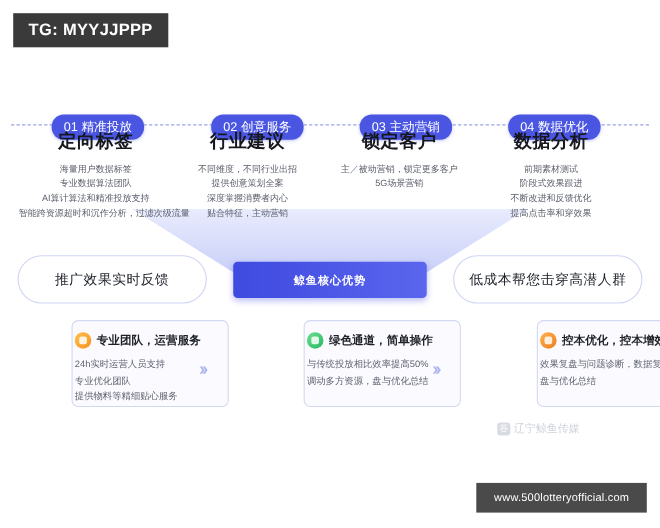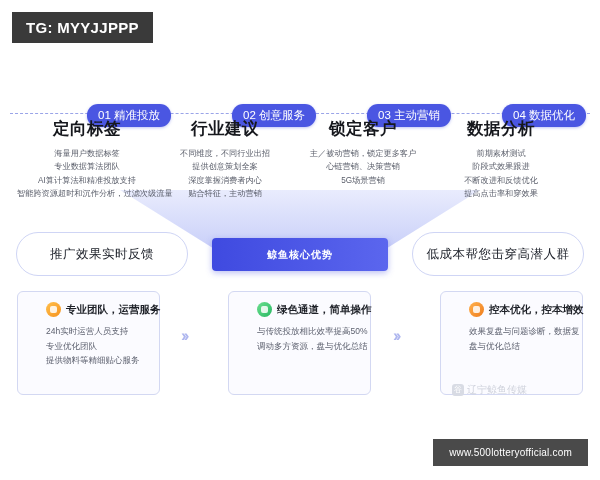--- a/index.html
+++ b/index.html
@@ -25,21 +25,20 @@
   }
   
   .pill {
     position: absolute; top: 104px;
     background: #4a56e2; color: #ffffff;
     border-radius: 11px;
     font-size: 11.5px;
     padding: 4px 11px;
     white-space: nowrap;
     box-shadow: 0 1px 3px rgba(74,86,226,0.35);
-    margin-left: 40px;
   }
   .pill.p1 { left: 47px; }
   .pill.p2 { left: 192px; }
   .pill.p3 { left: 327px; }
   .pill.p4 { left: 462px; text-align: right; }
 
   
   .col {
     position: absolute; top: 118px; width: 140px;
     text-align: center;
@@ -82,25 +81,26 @@
     background: #ffffff;
     display: flex; align-items: center; justify-content: center;
     font-size: 12.5px; color: #20242d;
     letter-spacing: 0.5px;
   }
   .capsule.left  { left: 16px;  width: 172px; }
   .capsule.right { right: 16px; width: 172px; }
 
   
   .card {
-    position: absolute; top: 291px; width: 143px; height: 104px;
+    position: absolute; top: 291px; width: 143px; height: 79px;
     border: 1px solid #d3d8f2;
     border-radius: 6px;
     background: #fbfbff;
-    padding: 10px 11px 8px 28px;
+    padding: 10px 11px 8px 2px;
+    margin-left: 48px;
   }
   .card.b1 { left: 17px; }
   .card.b2 { left: 228px; }
   .card.b3 { left: 440px; }
   .card-head {
     display: flex; align-items: center; gap: 5px;
     margin-bottom: 7px;
   }
   .card-head .ico {
     width: 15px; height: 15px; border-radius: 50%;
@@ -193,21 +193,20 @@
     <div>提供创意策划全案</div>
     <div>深度掌握消费者内心</div>
     <div>贴合特征，主动营销</div>
   </div>
 </div>
 
 <div class="col c3">
   <h3>锁定客户</h3>
   <div class="lines">
     <div>主／被动营销，锁定更多客户</div>
-    <div>心链营销、决策营销</div>
     <div>5G场景营销</div>
   </div>
 </div>
 
 <div class="col c4">
   <h3>数据分析</h3>
   <div class="lines">
     <div>前期素材测试</div>
     <div>阶段式效果跟进</div>
     <div>不断改进和反馈优化</div>

